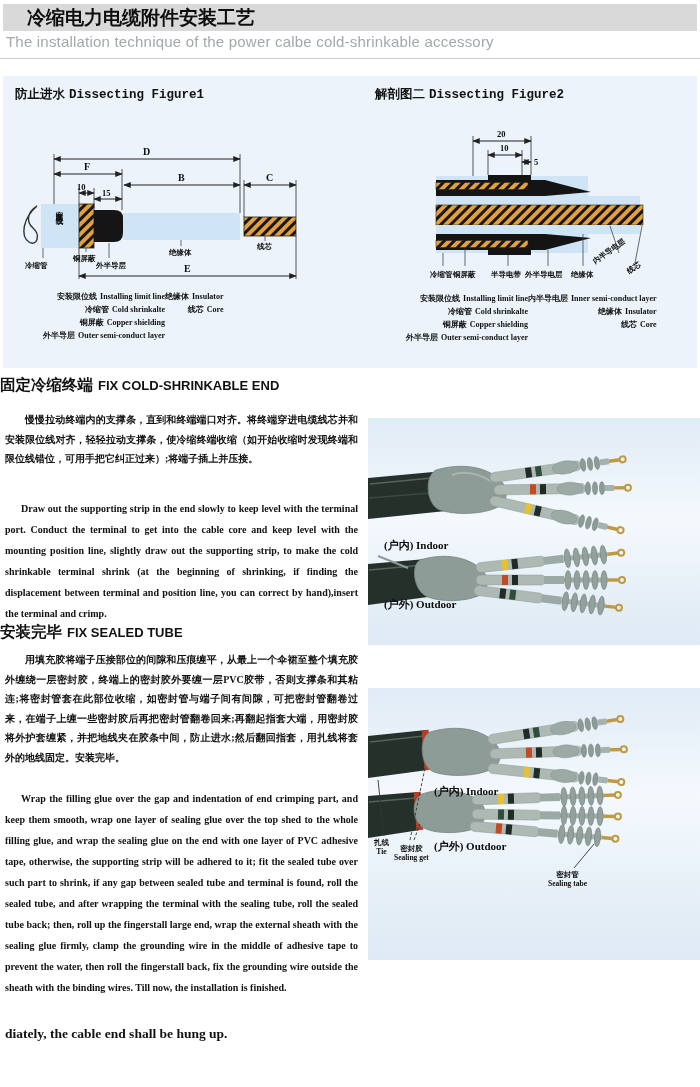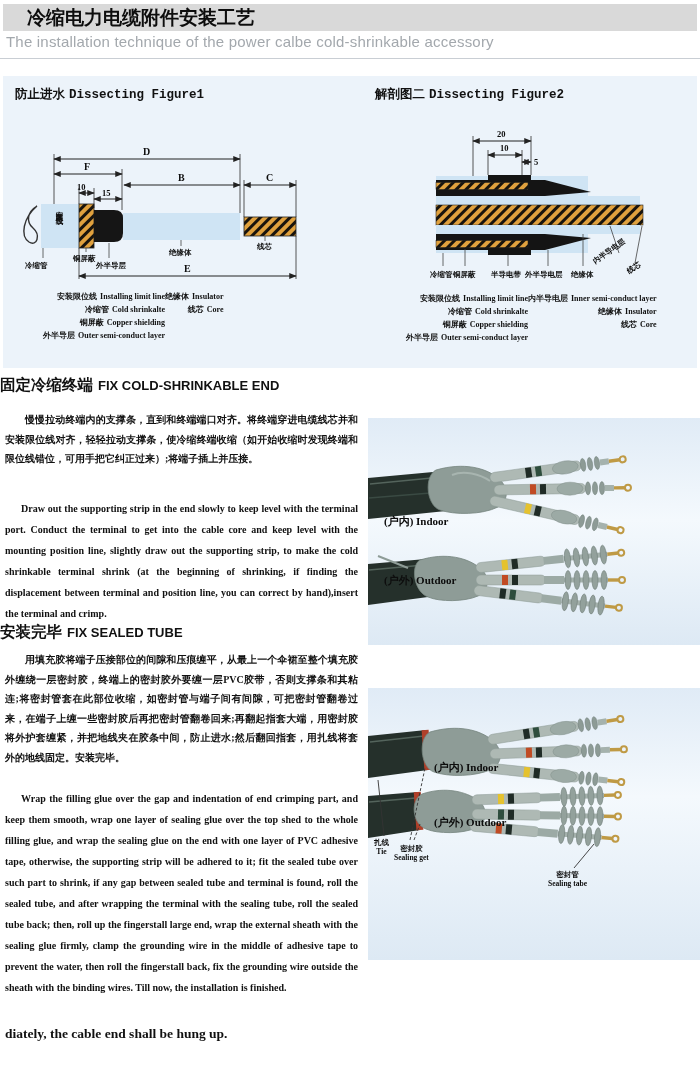--- a/index.html
+++ b/index.html
@@ -42,21 +42,21 @@
   .sec-heading { left:0; white-space:nowrap; font-family:"Liberation Sans", sans-serif; font-weight:bold; }
   .sec-heading .zh { font-size:15.5px; }
   .sec-heading .en { font-size:13px; margin-left:5px; }
   .para { left:5px; width:353px; font-weight:bold; text-align:justify; }
   .para-zh { font-size:10px; line-height:19.5px; text-indent:2em; }
   .para-en { font-size:10px; line-height:21px; text-indent:1.6em; }
 
   
   .photo { left:368px; width:332px; overflow:hidden; }
   .photo svg { display:block; }
-  .ph-label { position:absolute; font-weight:bold; font-size:11px; white-space:nowrap; color:#0d0d0d; }
+  .ph-label { position:absolute; font-weight:bold; font-size:11px; white-space:nowrap; color:#0d0d0d;margin-top:24px; }
   .ph-small { position:absolute; font-weight:bold; font-size:7.5px; line-height:9px; text-align:center; white-space:nowrap; color:#0d0d0d; }
 
   
   .notice { left:5px; top:1022px; width:420px; font-weight:bold; }
   .notice .zh { font-size:13.5px; line-height:24px; }
   .notice .en { font-size:13.5px; line-height:23px; }
 
   svg text { font-family:"Liberation Serif", serif; fill:#0d0d0d; }
 </style>
 </head>

